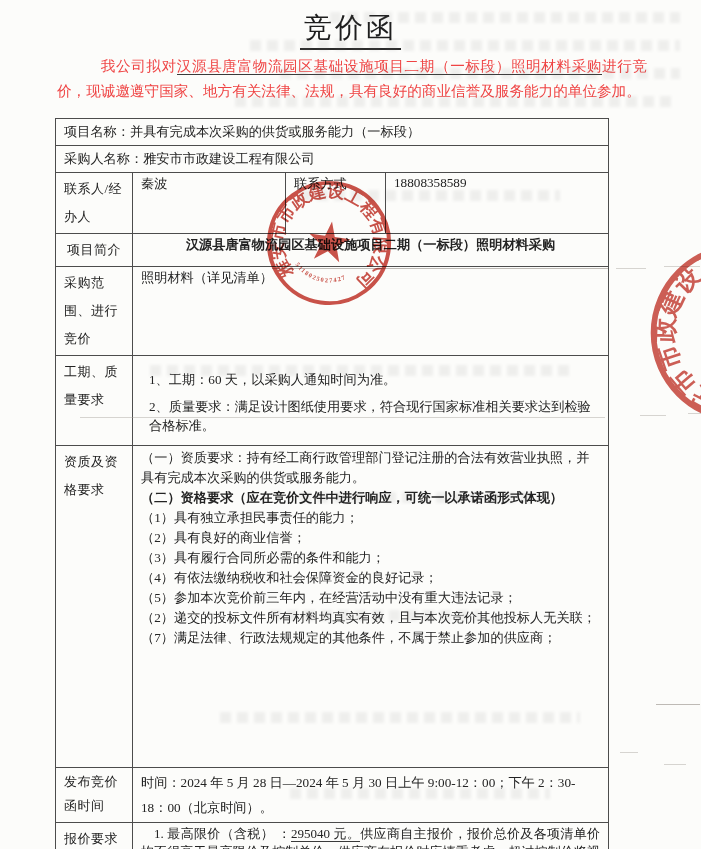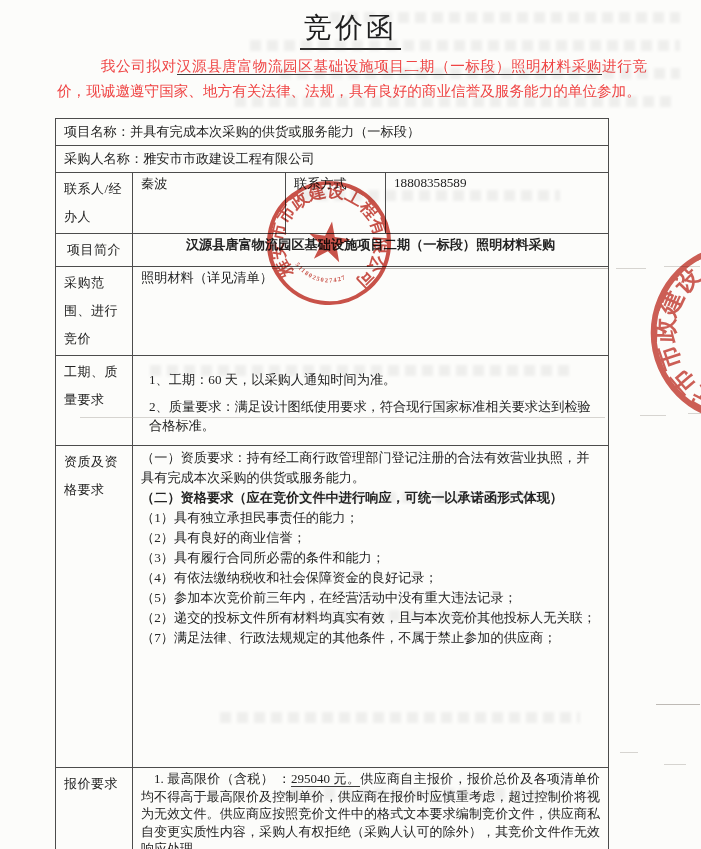--- a/index.html
+++ b/index.html
@@ -140,20 +140,24 @@
         <p>（1）具有独立承担民事责任的能力；</p>
         <p>（2）具有良好的商业信誉；</p>
         <p>（3）具有履行合同所必需的条件和能力；</p>
         <p>（4）有依法缴纳税收和社会保障资金的良好记录；</p>
         <p>（5）参加本次竞价前三年内，在经营活动中没有重大违法记录；</p>
         <p>（2）递交的投标文件所有材料均真实有效，且与本次竞价其他投标人无关联；</p>
         <p>（7）满足法律、行政法规规定的其他条件，不属于禁止参加的供应商；</p>
       </td>
     </tr>
 
+    <tr class="r8">
+      <td class="lbl-cell" style="line-height:24px;">发布竞价函时间</td>
+      <td colspan="3" class="time-cell">时间：2024 年 5 月 28 日—2024 年 5 月 30 日上午 9:00-12：00；下午 2：30-18：00（北京时间）。</td>
+    </tr>
 
     <tr class="r9">
       <td class="lbl-cell lbl-center">报价要求</td>
       <td colspan="3" class="quote-cell">
         <p><span>1. 最高限价（含税） ：</span><span class="u">295040 元。</span><span>供应商自主报价，报价总价及各项清单价均不得高于最高限价及控制单价，供应商在报价时应慎重考虑，超过控制价将视为无效文件。供应商应按照竞价文件中的格式文本要求编制竞价文件，供应商私自变更实质性内容，采购人有权拒绝（采购人认可的除外），其竞价文件作无效响应处理。</span></p>
 
       </td>
     </tr>
   </tbody>
     </table>

